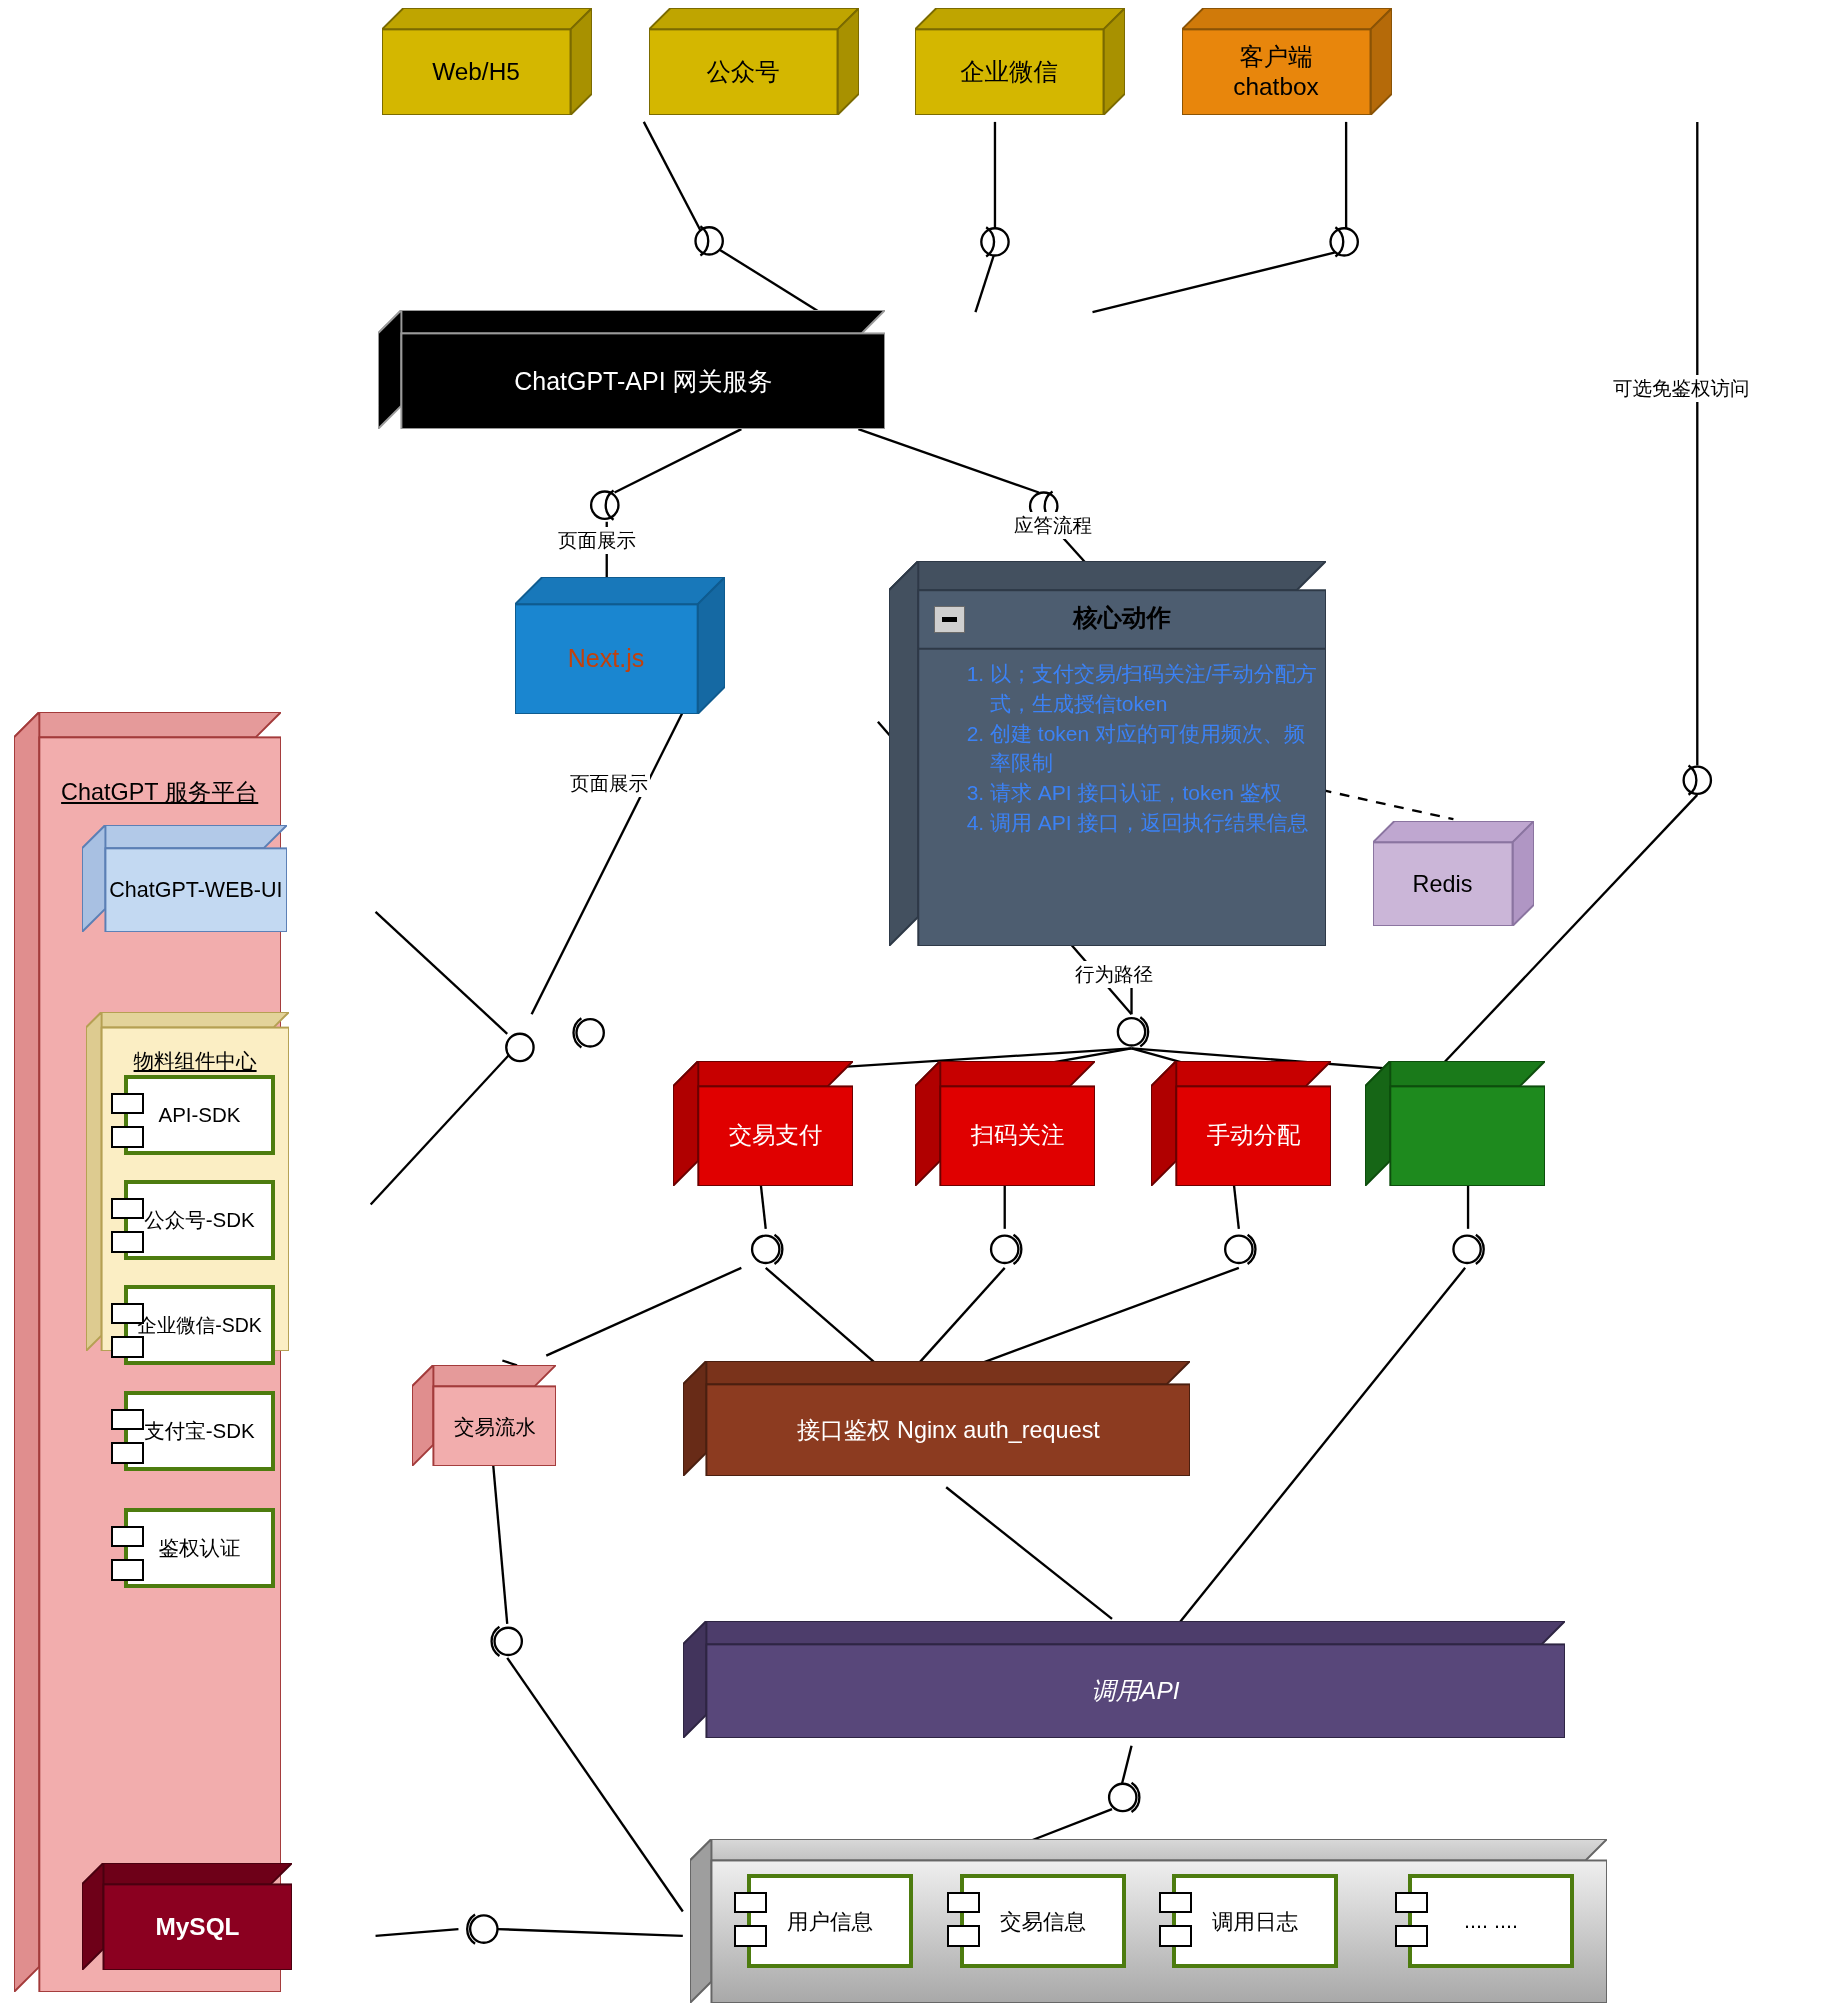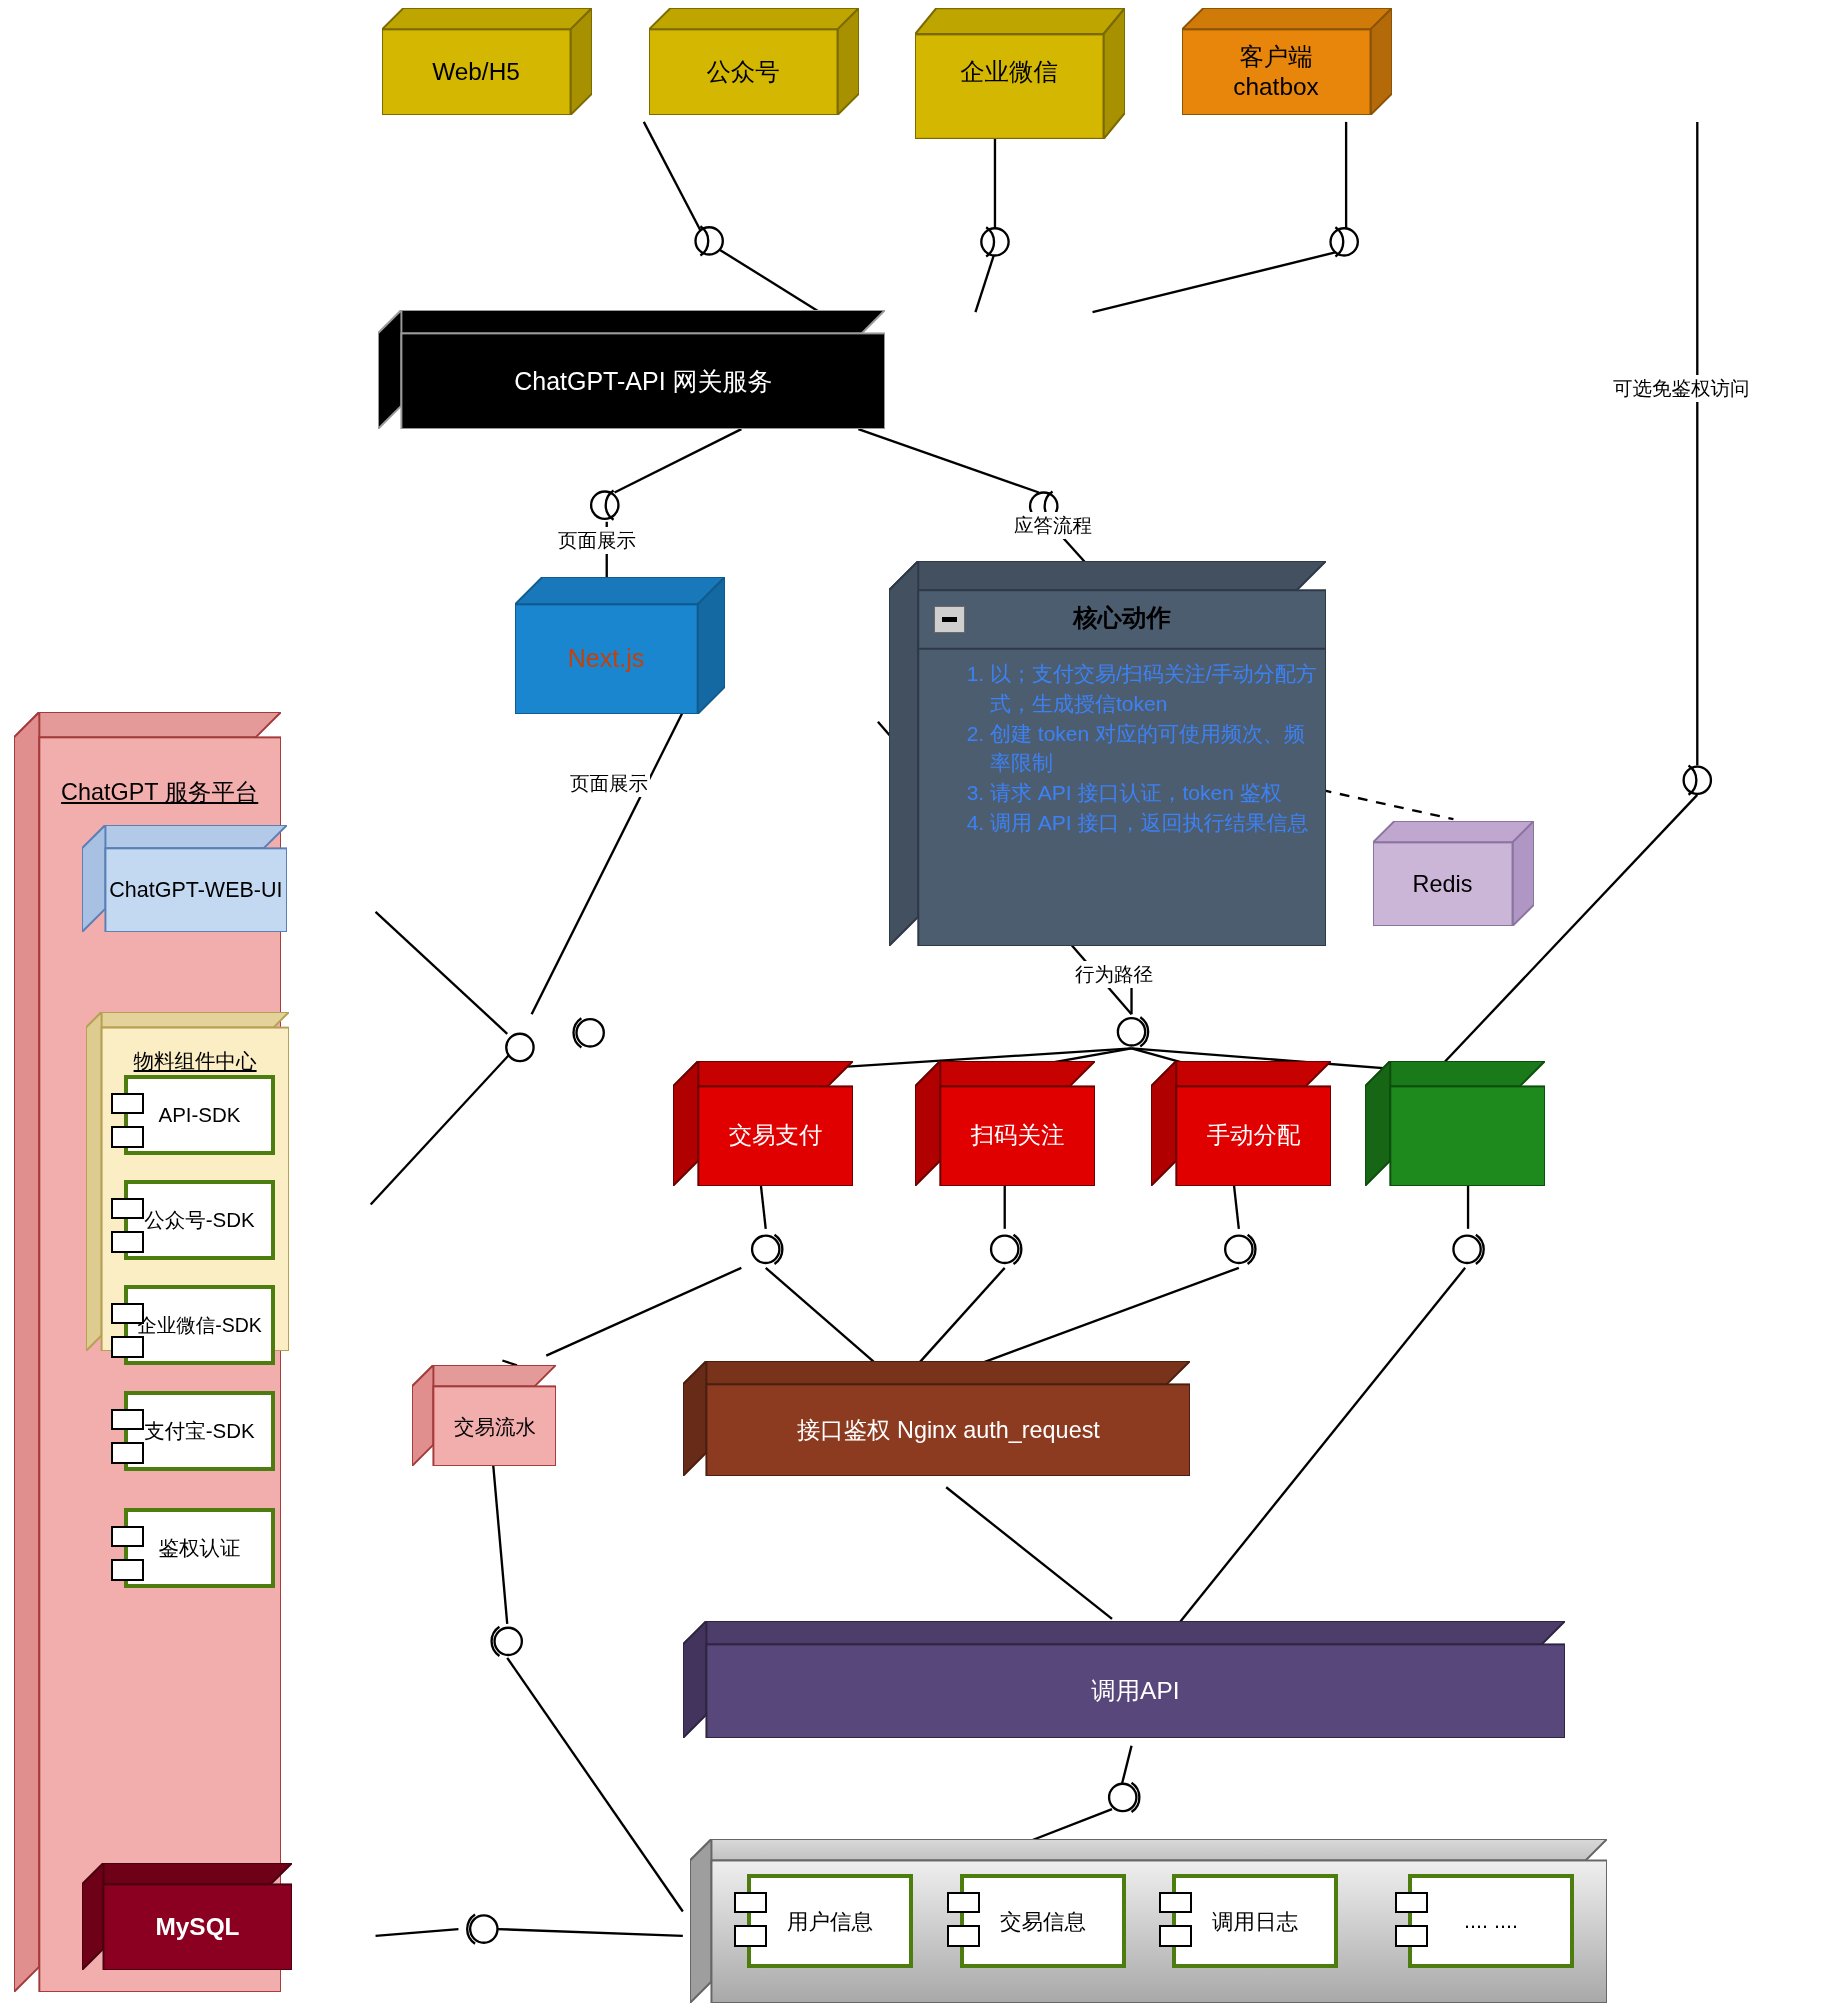--- a/index.html
+++ b/index.html
@@ -139,21 +139,21 @@
 
   <div class="box3d" style="left:649px;top:7.8px;width:210px;height:107px;">
     <svg class="top" viewBox="0 0 215 110" preserveAspectRatio="none">
       <polygon points="0,22 22,0 215,0 193,22" fill="#bfa500" stroke="#7a6a00" stroke-width="2"></polygon>
       <polygon points="193,22 215,0 215,88 193,110" fill="#a89100" stroke="#7a6a00" stroke-width="2"></polygon>
       <rect x="0" y="22" width="193" height="88" fill="#d4b700" stroke="#7a6a00" stroke-width="2"></rect>
     </svg>
     <div class="face" style="left:0;top:21.5px;width:188px;height:86px;font-size:24.4px;color:#000;">公众号</div>
   </div>
 
-  <div class="box3d" style="left:915px;top:7.8px;width:210px;height:131px;">
+  <div class="box3d" style="left:915px;top:7.8px;width:210px;height:107px;">
     <svg class="top" viewBox="0 0 215 110" preserveAspectRatio="none">
       <polygon points="0,22 22,0 215,0 193,22" fill="#bfa500" stroke="#7a6a00" stroke-width="2"></polygon>
       <polygon points="193,22 215,0 215,88 193,110" fill="#a89100" stroke="#7a6a00" stroke-width="2"></polygon>
       <rect x="0" y="22" width="193" height="88" fill="#d4b700" stroke="#7a6a00" stroke-width="2"></rect>
     </svg>
     <div class="face" style="left:0;top:21.5px;width:188px;height:86px;font-size:24.4px;color:#000;">企业微信</div>
   </div>
 
   <div class="box3d" style="left:1182px;top:7.8px;width:210px;height:107px;">
     <svg class="top" viewBox="0 0 215 110" preserveAspectRatio="none">
@@ -343,21 +343,21 @@
     </svg>
     <div class="face" style="left:23.4px;top:23.4px;width:484px;height:92px;font-size:23.4px;color:#fff;">接口鉴权 Nginx auth_request</div>
   </div>
 
   <div class="box3d" style="left:683px;top:1621px;width:882px;height:117px;">
     <svg class="top" viewBox="0 0 904 120" preserveAspectRatio="none">
       <polygon points="0,24 24,0 904,0 880,24" fill="#4d3d6b" stroke="#2e2543" stroke-width="2"></polygon>
       <polygon points="0,24 0,120 24,96 24,0" fill="#42345c" stroke="#2e2543" stroke-width="2"></polygon>
       <rect x="24" y="24" width="880" height="96" fill="#58477a" stroke="#2e2543" stroke-width="2"></rect>
     </svg>
-    <div class="face" style="left:23.4px;top:23.4px;width:858px;height:94px;font-size:24.4px;color:#fff;">调用API</div>
+    <div class="face" style="left:23.4px;top:23.4px;width:858px;height:94px;font-size:24.4px;color:#fff;font-style:italic;">调用API</div>
   </div>
 
   <div class="pkg" style="left:690px;top:1839px;width:917px;height:164px;">
     <svg width="917" height="164" viewBox="0 0 940 168" preserveAspectRatio="none">
       <defs>
         <linearGradient id="gstore" x1="0" y1="0" x2="0" y2="1">
           <stop offset="0%" stop-color="#efefef"></stop>
           <stop offset="100%" stop-color="#a8a8a8"></stop>
         </linearGradient>
         <linearGradient id="gstoretop" x1="0" y1="0" x2="0" y2="1">

